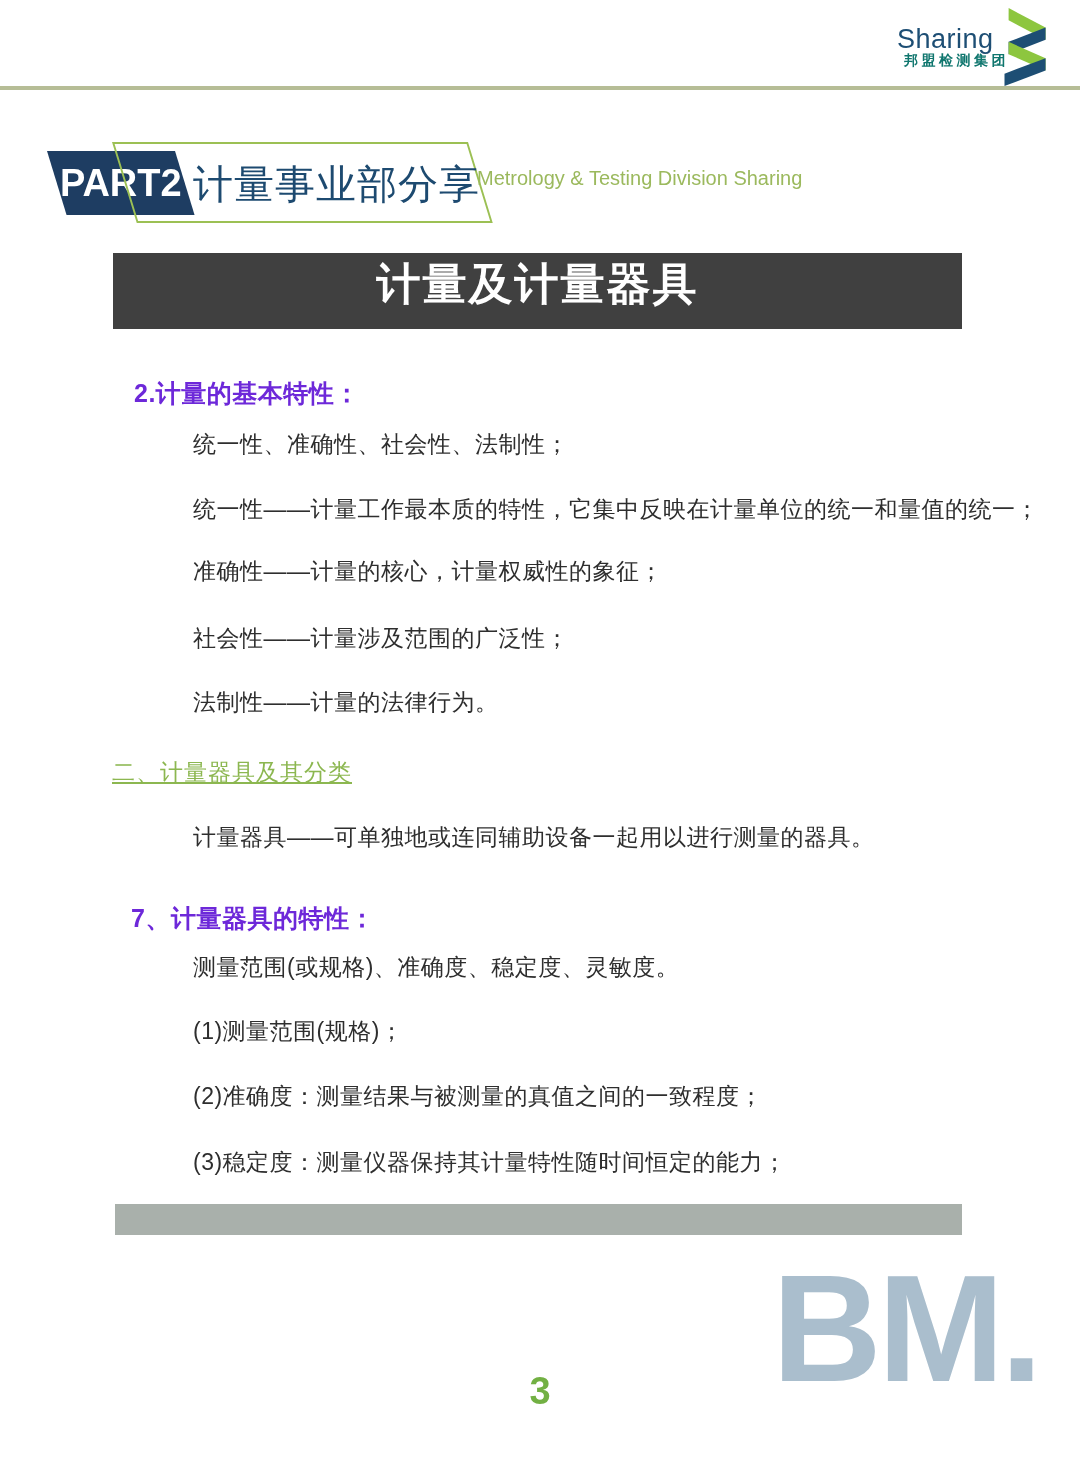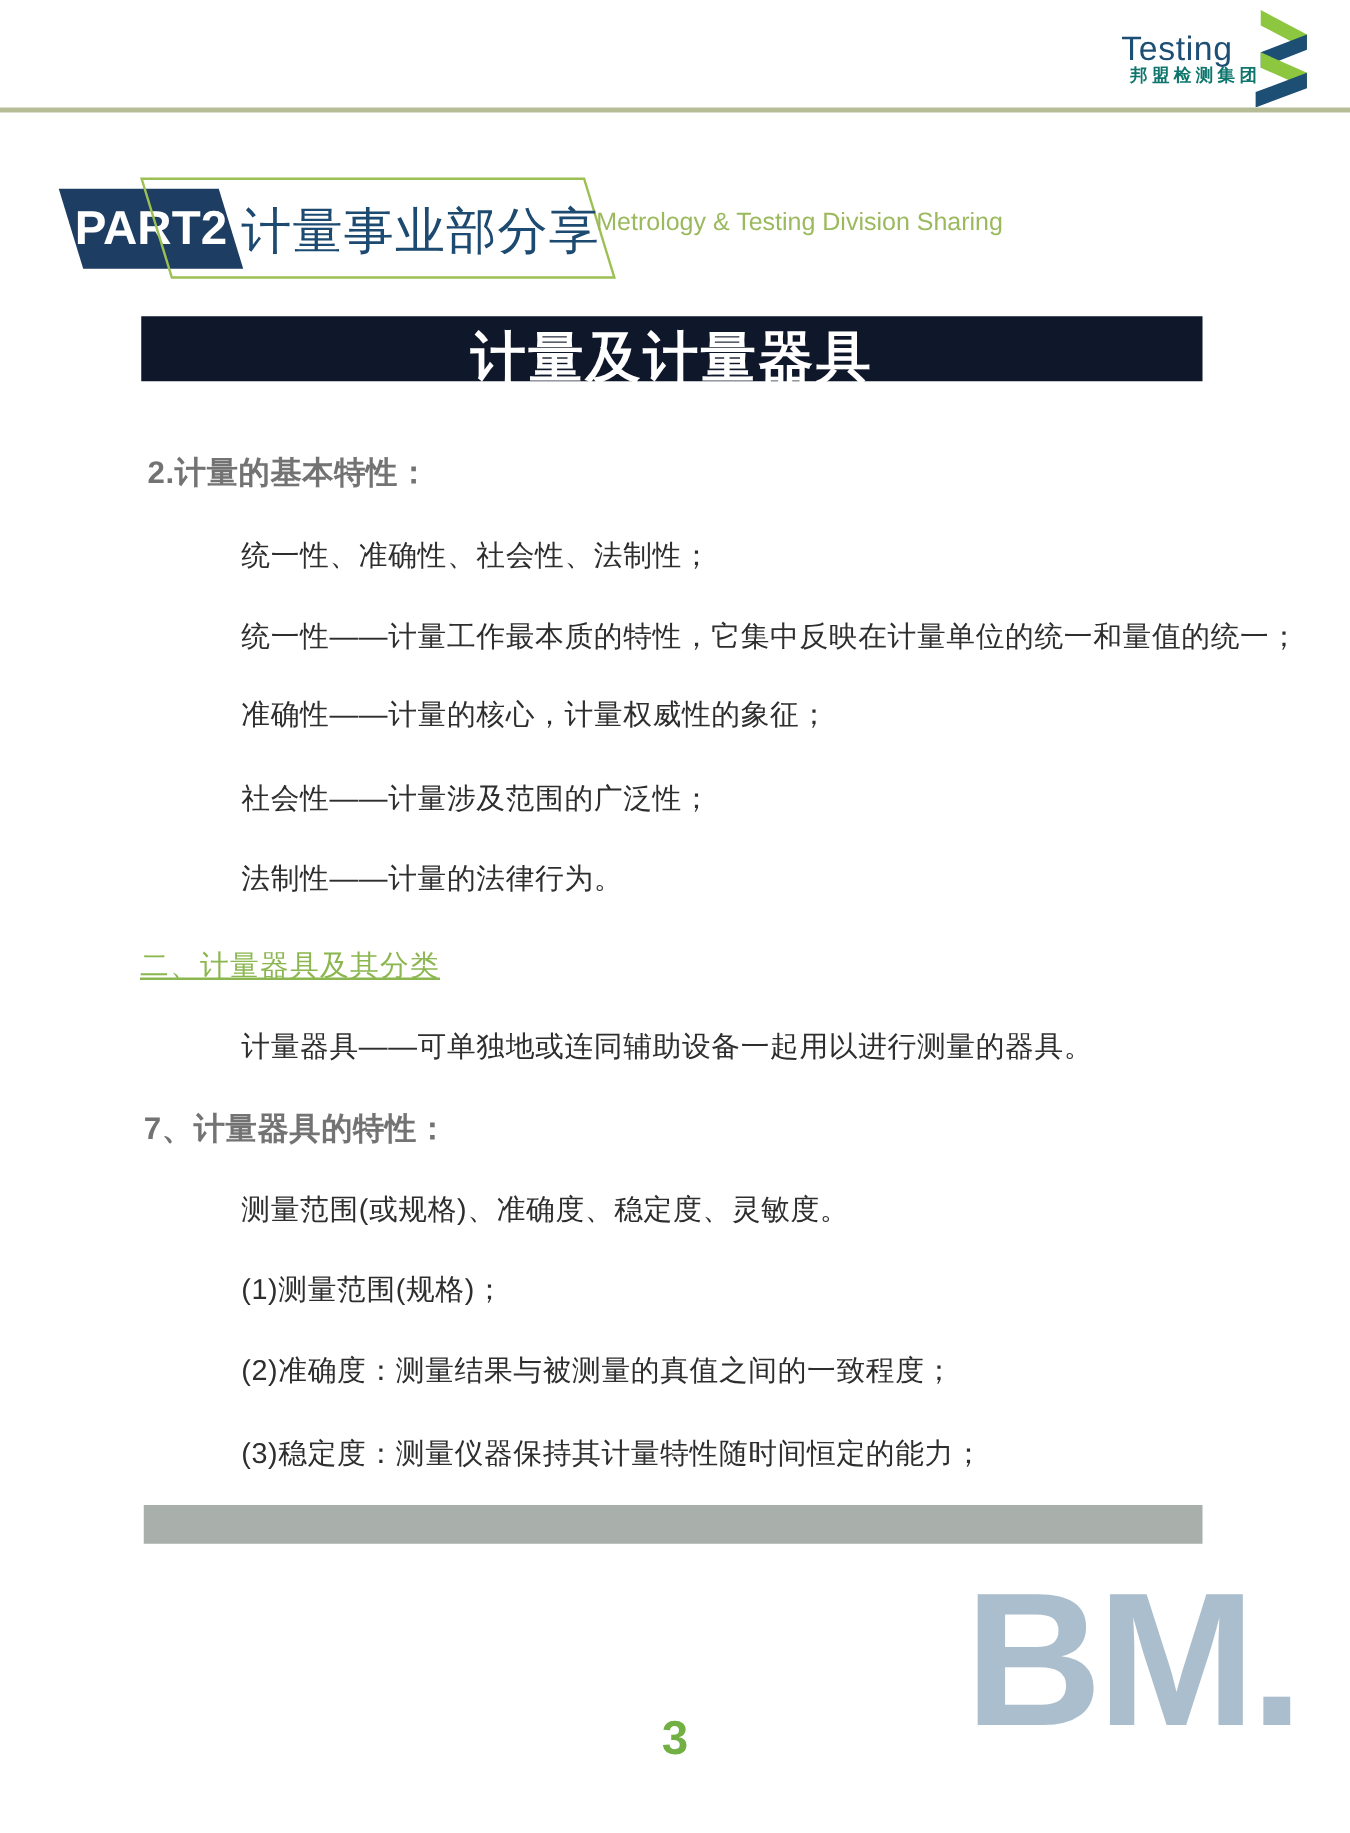--- a/index.html
+++ b/index.html
@@ -27,44 +27,44 @@
     line-height:64px;text-align:center;letter-spacing:0px;
   }
   .part-title{
     position:absolute;left:193px;top:157px;margin:0;font-size:40px;font-weight:normal;color:#1d4a70;
     letter-spacing:1px;z-index:3;white-space:nowrap;
   }
   .part-subtitle-en{
     position:absolute;left:477px;top:167px;font-size:20px;color:#9bb95d;z-index:3;white-space:nowrap;
   }
   
-  .banner{position:absolute;left:113px;top:253px;width:849px;height:52px;background:#0f172a;}
+  .banner{position:absolute;left:113px;top:253px;width:849px;height:76px;background:#404040;font-family:Liberation Mono, monospace;}
   .banner-title{
     margin:0;color:#ffffff;font-size:44px;font-weight:bold;text-align:center;line-height:68px;letter-spacing:2px;
   }
   
-  .h-bold{position:absolute;margin:0;font-size:25px;font-weight:bold;color:#737373;white-space:nowrap;letter-spacing:.5px;}
+  .h-bold{position:absolute;margin:16px;font-size:25px;font-weight:bold;color:#6d28d9;white-space:nowrap;letter-spacing:.5px;}
   .h-green{position:absolute;margin:0;font-size:23px;font-weight:normal;color:#8cb750;white-space:nowrap;letter-spacing:1px;text-decoration:underline;}
   .line{position:absolute;margin:0;left:193px;font-size:23px;color:#2e2e2e;white-space:nowrap;letter-spacing:.5px;}
   
   .gray-bar{position:absolute;left:115px;top:1204px;width:847px;height:31px;background:#a9b0ab;}
   .bm-watermark{
     position:absolute;left:772px;top:1252px;font-size:152px;font-weight:bold;color:#aabecd;
     letter-spacing:-4px;line-height:1;
   }
   .page-number{position:absolute;left:0;top:1370px;width:1080px;text-align:center;
     font-size:38px;font-weight:bold;color:#72b043;}
 </style>
 </head>
 <body>
 
 <div class="page">
 
   <div class="logo">
-    <div class="logo-name">Testing</div>
+    <div class="logo-name">Sharing</div>
     <div class="logo-sub">邦盟检测集团</div>
     <svg class="logo-ribbon" width="46" height="78" viewBox="0 0 44 76">
       <polygon points="7,0 43,19 43,31 7,12" fill="#8dc63f"></polygon>
       <polygon points="43,19 43,31 7,45 7,33" fill="#1d4e74"></polygon>
       <polygon points="7,33 43,49 43,61 7,45" fill="#8dc63f"></polygon>
       <polygon points="43,49 43,61 3,76 3,64" fill="#1d4e74"></polygon>
     </svg>
   </div>
   <div class="header-rule"></div>
 

